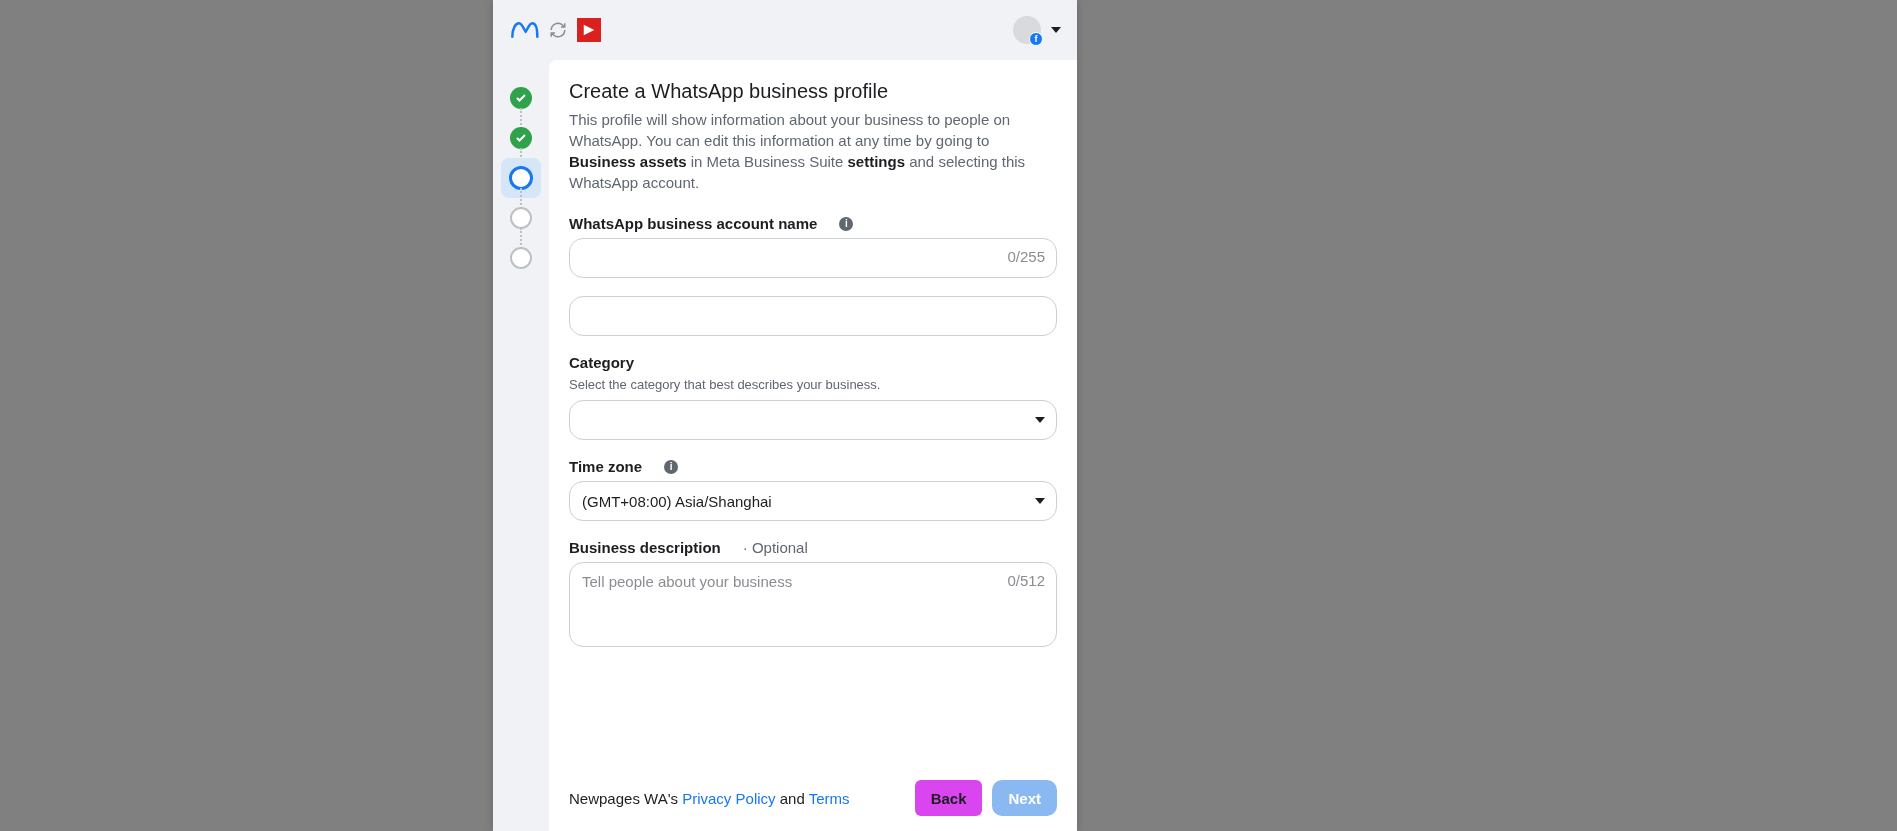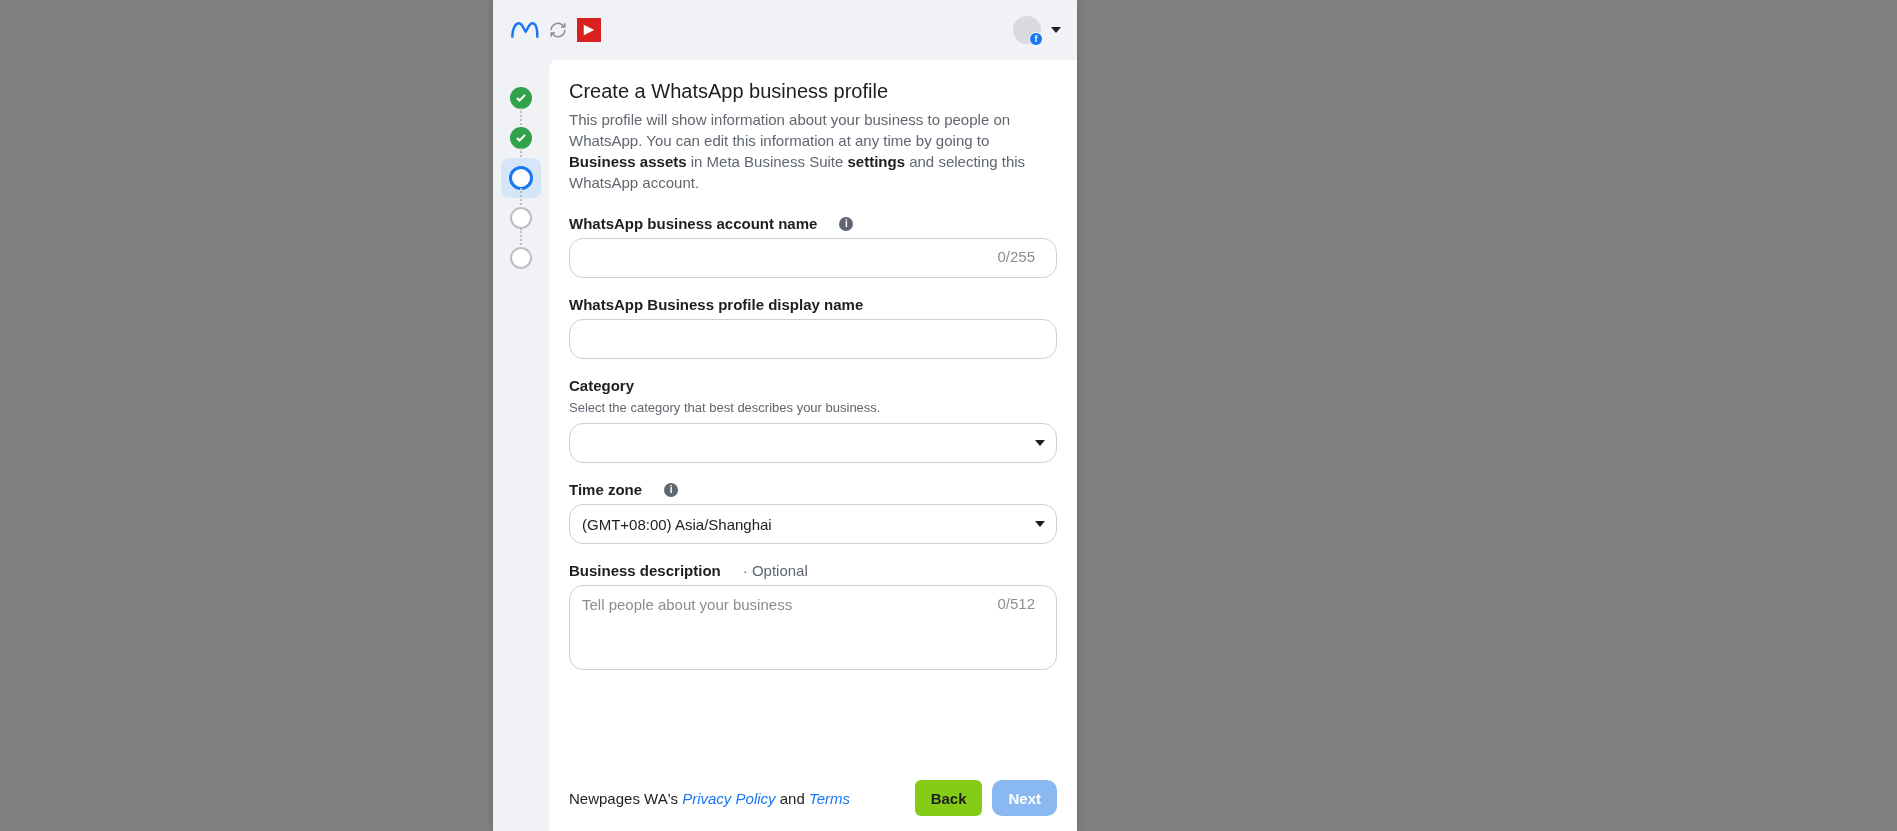--- a/index.html
+++ b/index.html
@@ -225,21 +225,21 @@
     border-top:6px solid #1c1e21;
   }
   .textarea-input {
     height: 85px;
     resize: none;
     padding-right: 70px;
   }
   .textarea-input::placeholder { color: #8a8d91; }
   .counter {
     position: absolute;
-    right: 22px;
+    right: 12px;
     top: 10px;
     font-size: 15px;
     color: #8a8d91;
   }
 
   .footer {
     position: absolute;
     bottom: 0;
     left: 0;
     right: 0;
@@ -247,33 +247,33 @@
     padding: 0 20px;
     display: flex;
     align-items: center;
     justify-content: space-between;
     background: #fff;
   }
   .footer-text {
     font-size: 15px;
     color: #1c1e21;
   }
-  .footer-text a { color: #1877f2; text-decoration: none; font-style: italic; }
+  .footer-text a { color: #1877f2; text-decoration: none; }
   .footer-buttons { display: flex; gap: 10px; }
   .btn {
     height: 36px;
     padding: 0 16px;
     border-radius: 6px;
     border: none;
     font-size: 15px;
     font-weight: 600;
     cursor: pointer;
   }
   .btn-back {
-    background: #84cc16;
+    background: #d946ef;
     color: #1c1e21;
   }
   .btn-next {
     background: #8ab9f1;
     color: #fff;
     border-radius: 10px;
   }
   .check-svg { width: 12px; height: 12px; }
 </style>
 </head>
@@ -343,23 +343,20 @@
           <span>WhatsApp business account name</span>
           <span class="info-icon">i</span>
         </div>
         <div class="input-wrap">
           <input class="text-input" type="text" value="" style="">
           <span class="counter">0/255</span>
         </div>
       </div>
 
       <div class="form-group">
-        <div class="form-label">
-          <span>WhatsApp Business profile display name</span>
-        </div>
         <div class="input-wrap">
           <input class="text-input" type="text" value="" style="">
         </div>
       </div>
 
       <div class="form-group">
         <div class="form-label">
           <span>Category</span>
         </div>
         <div class="form-help">Select the category that best describes your business.</div>

